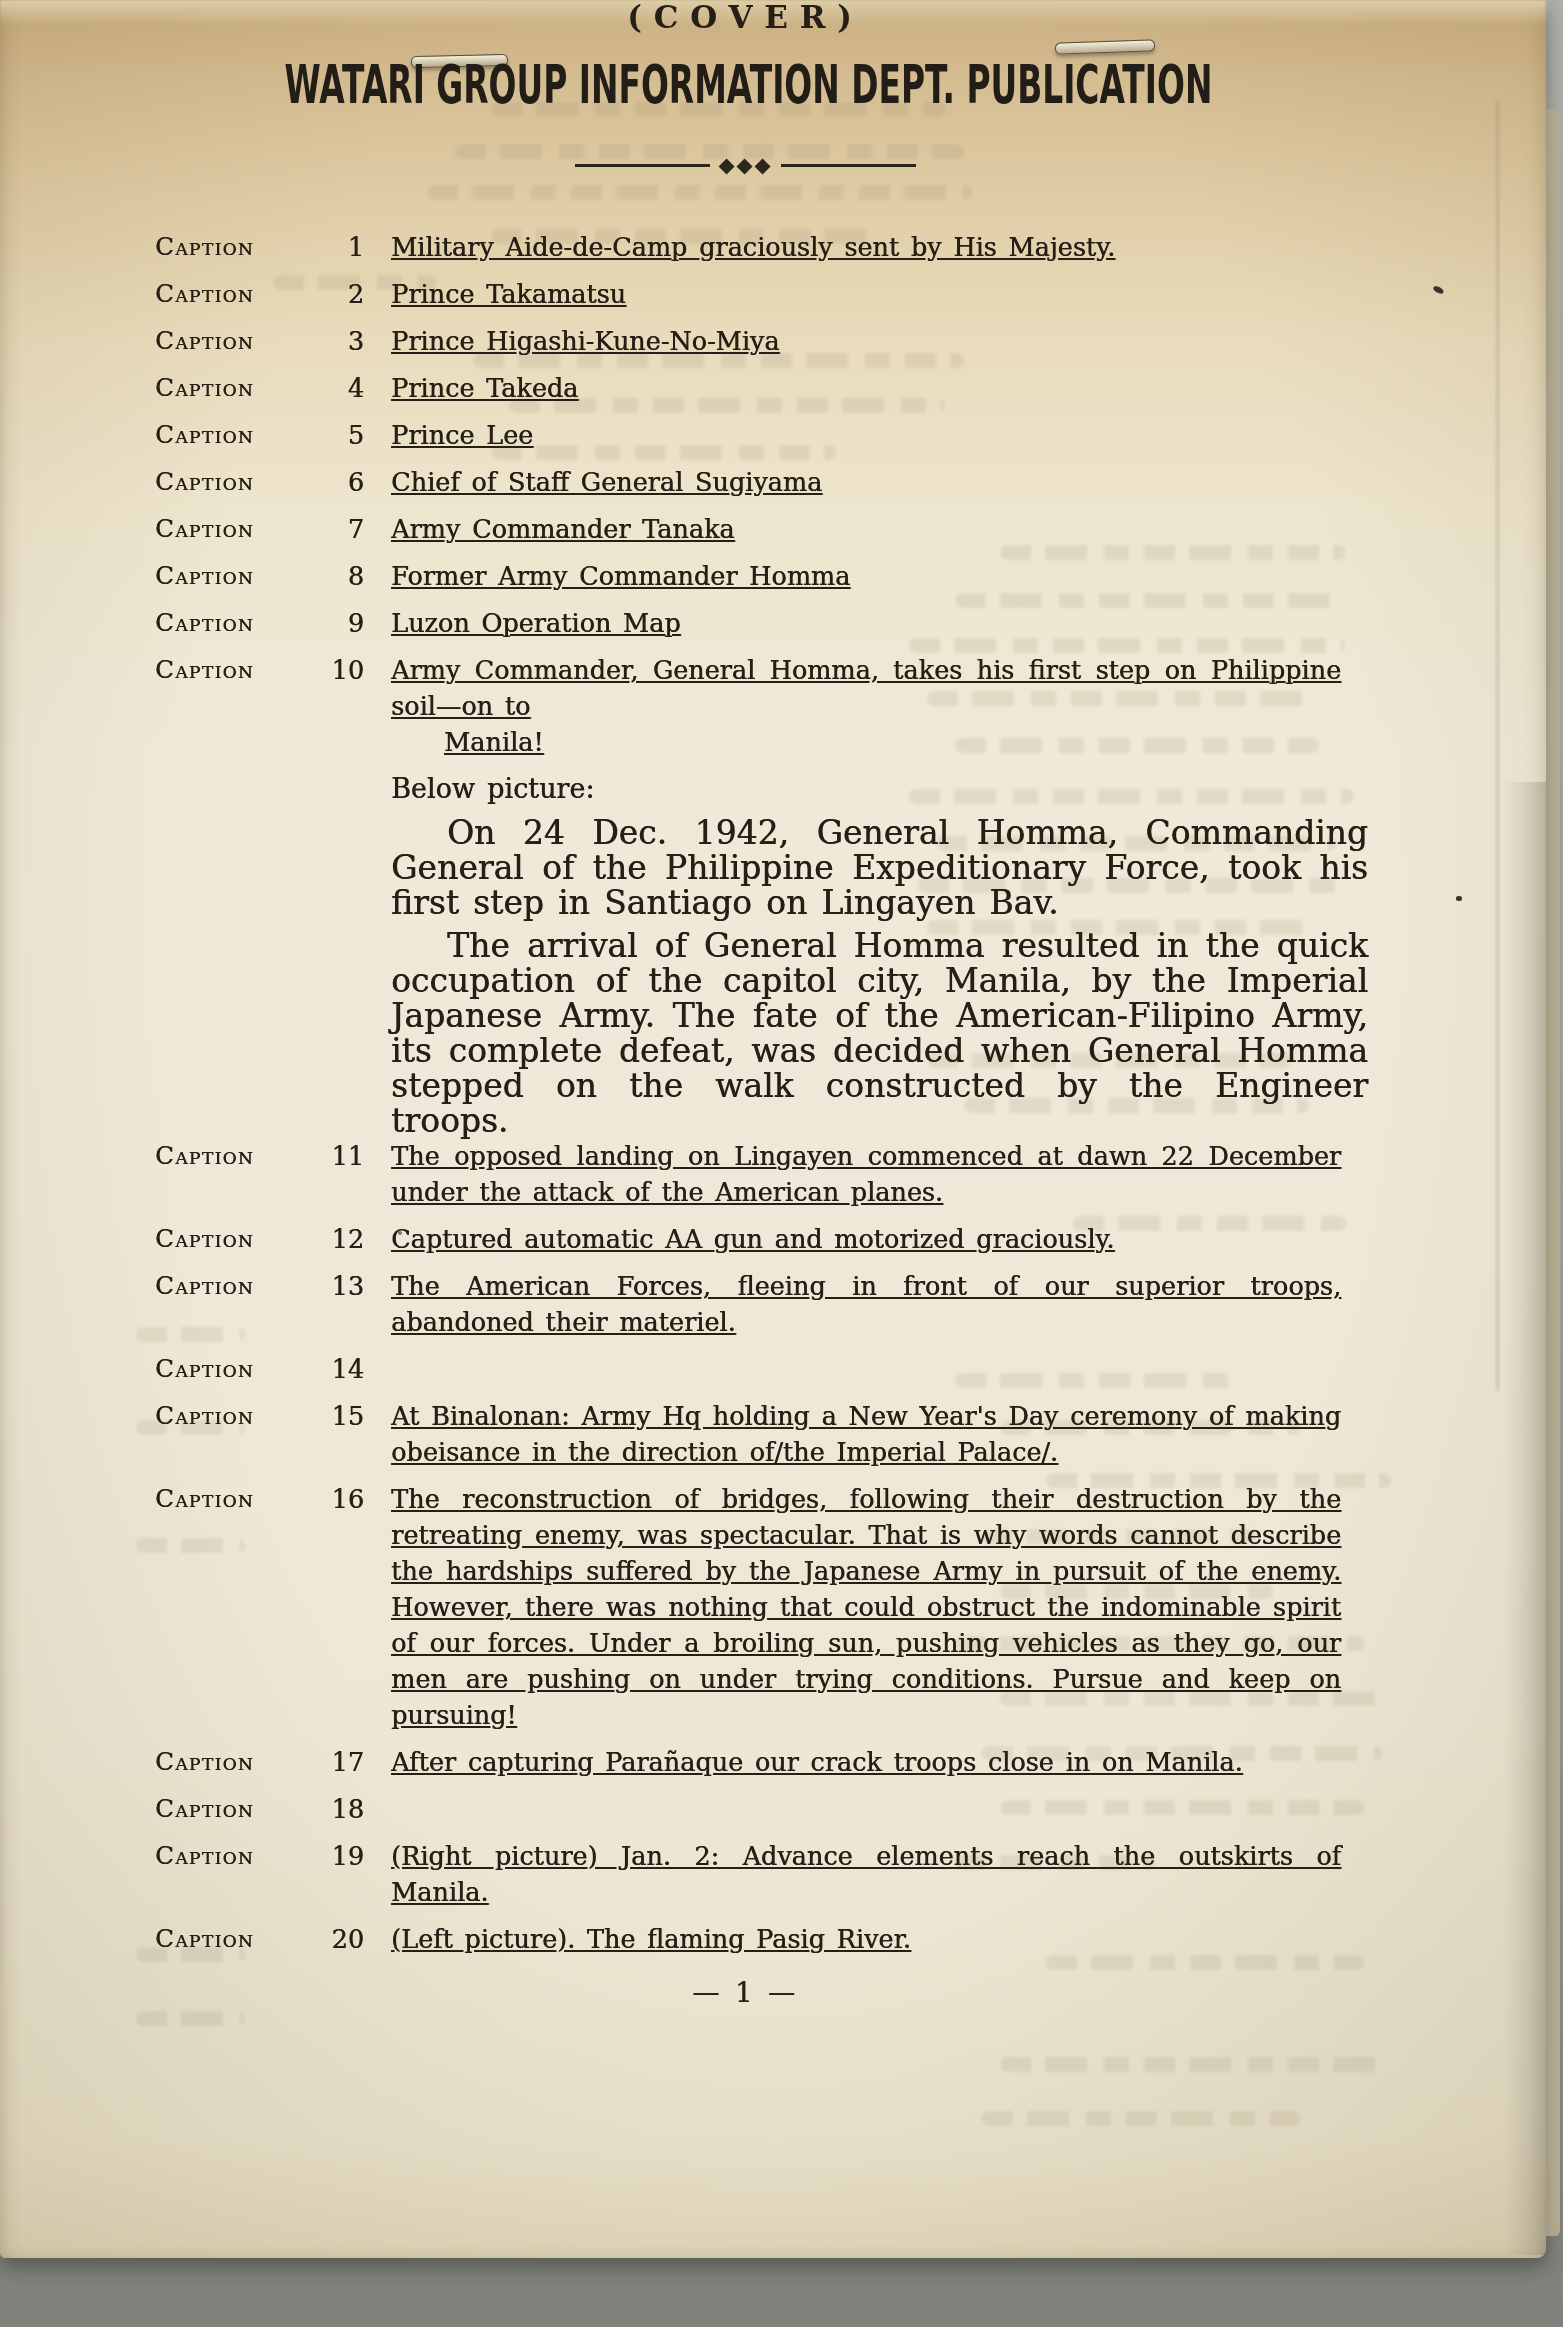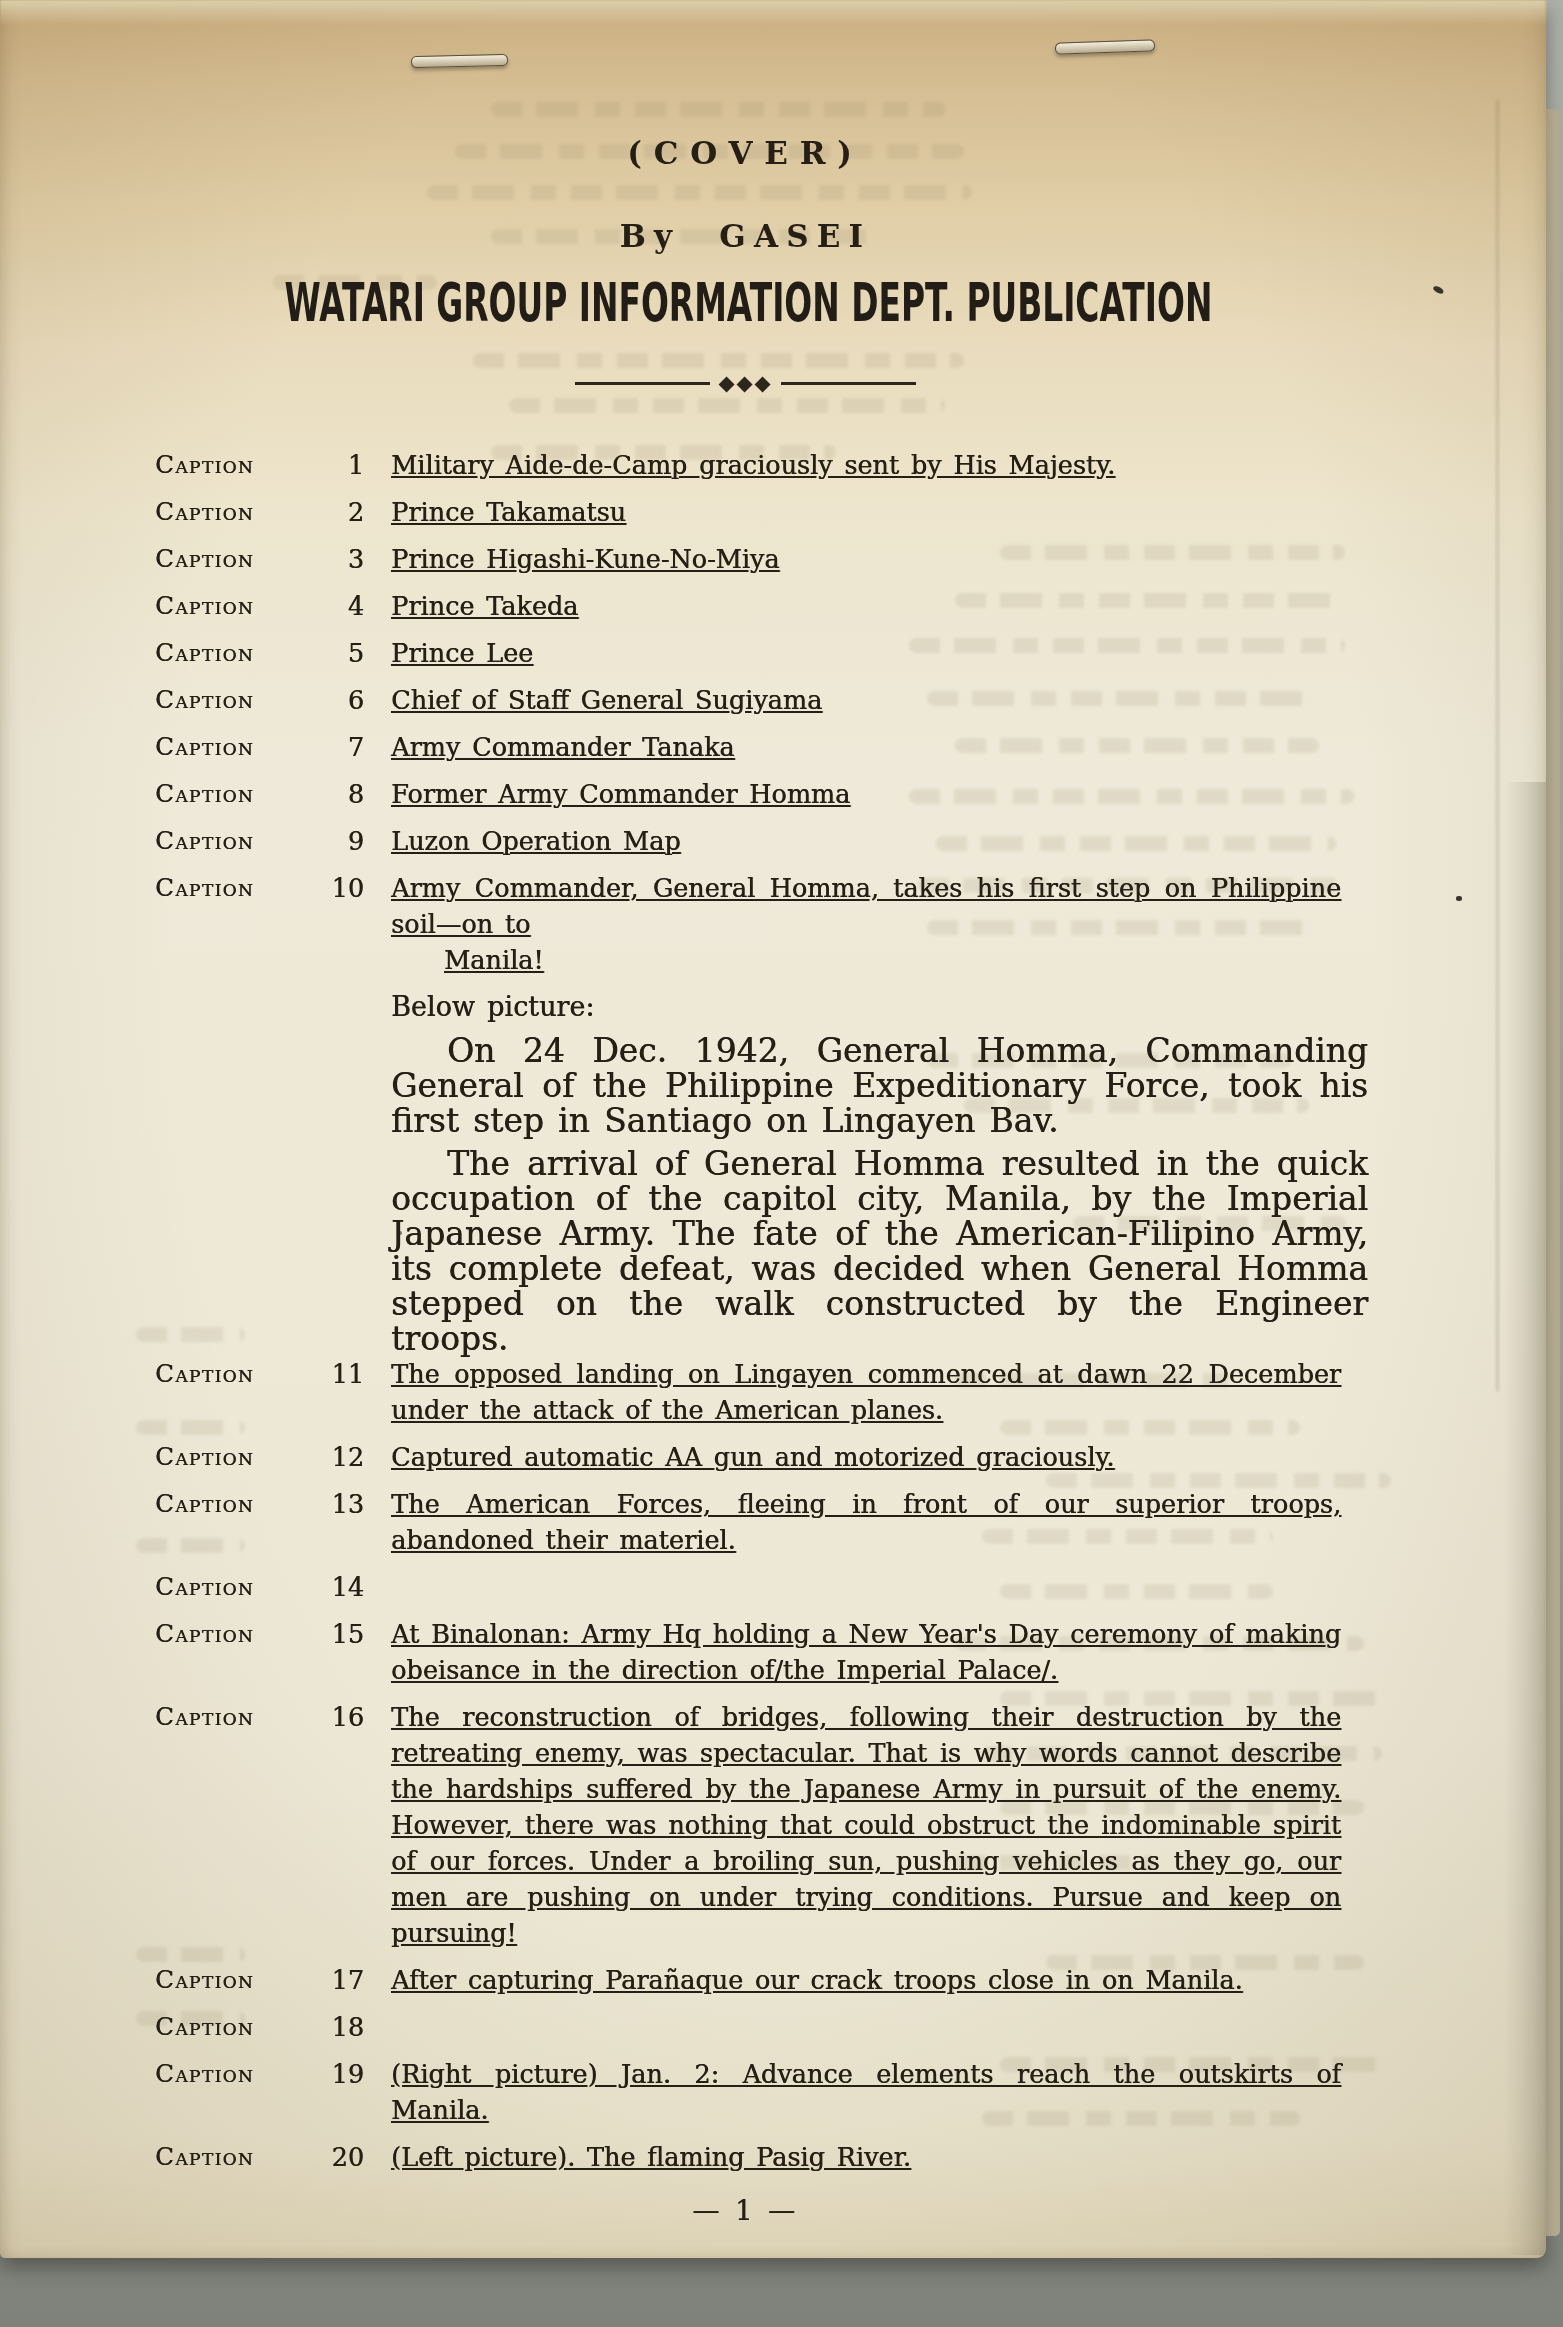--- a/index.html
+++ b/index.html
@@ -31,21 +31,21 @@
   .speck{position:absolute;background:#3a332a;border-radius:50%;}
   .speck1{left:1433px;top:287px;width:11px;height:5.5px;transform:rotate(28deg);}
   .speck2{left:1456px;top:896px;width:5.5px;height:4.5px;}
   .speck3{left:398px;top:1231px;width:3.6px;height:3.6px;opacity:.6;}
   
   .ghost{position:absolute;height:14.5px;border-radius:7.3px;opacity:.14;filter:blur(1.8px);
          background:repeating-linear-gradient(90deg,#8e8163 0 31px,transparent 31px 45px,#8e8163 45px 87px,transparent 87px 104px,#8e8163 104px 129px,transparent 129px 144px);}
   
   .content{position:absolute;left:0;top:0;width:1546px;color:#261f15;}
   .header{width:1491px;text-align:center;}
-  .cover-label{padding-top:136px;font-size:31px;line-height:1.1;letter-spacing:11.8px;font-weight:bold;}
+  .cover-label{font-size:31px;line-height:1.1;letter-spacing:11.8px;font-weight:bold;}
   .title-wrap{margin-top:27px;line-height:0;}
   .title{display:inline-block;font-family:"DejaVu Sans",sans-serif;font-weight:bold;
          font-size:88px;line-height:1;transform:scaleX(.62);transform-origin:50% 50%;
          letter-spacing:0.9px;color:#221d16;white-space:nowrap;}
   .byline{margin-top:51px;font-size:31px;line-height:1;font-weight:bold;letter-spacing:8.2px;word-spacing:20px;}
   .subtitle-wrap{margin-top:23.6px;line-height:0;}
   .subtitle{display:inline-block;font-family:"DejaVu Sans",sans-serif;font-weight:bold;
             font-size:53px;line-height:1;transform:scaleX(.62);transform-origin:50% 50%;
             color:#221d16;white-space:nowrap;}
   .divider{margin-top:44px;display:flex;align-items:center;justify-content:center;gap:8.2px;}
@@ -117,21 +117,20 @@
       </div>
     <div class="staple staple-left"></div>
     <div class="staple staple-right"></div>
     <div class="speck speck1"></div>
     <div class="speck speck2"></div>
     <div class="speck speck3"></div>
 
     <div class="content">
       <div class="header">
         <div class="cover-label">(COVER)</div>
-        <div class="byline">By GASEI</div>
         <div class="subtitle-wrap">
           <span class="subtitle">WATARI GROUP INFORMATION DEPT. PUBLICATION</span>
         </div>
         <div class="divider">
           <span class="rule"></span>
           <span class="diamonds">◆◆◆</span>
           <span class="rule"></span>
         </div>
       </div>
 

